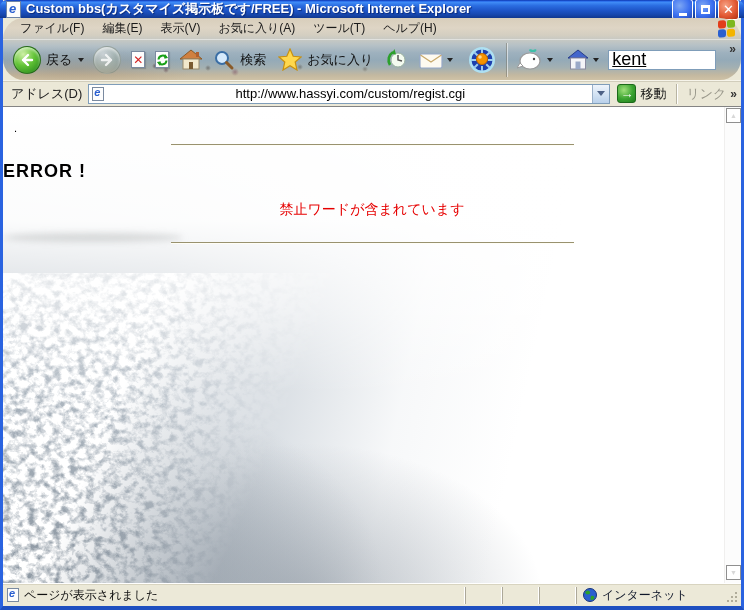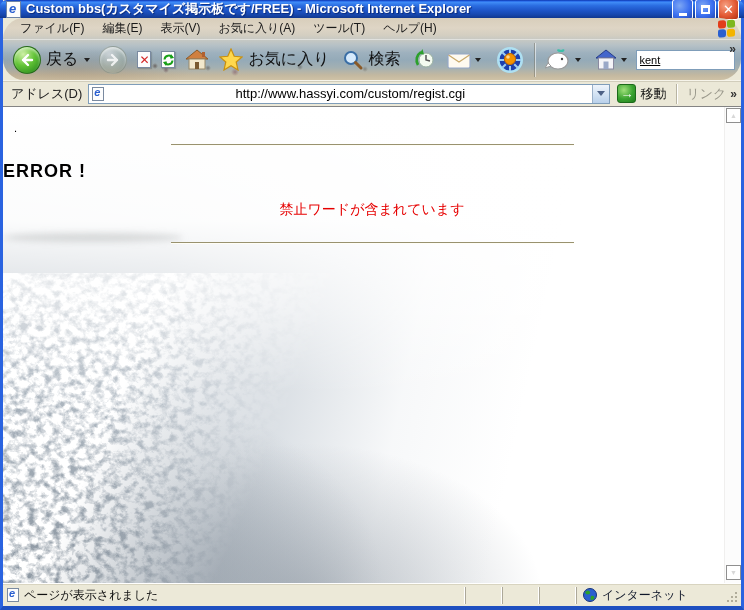--- a/index.html
+++ b/index.html
@@ -47,30 +47,30 @@
   .winlogo b:nth-child(1){background:#e23d1a;} .winlogo b:nth-child(2){background:#7db81e;}
   .winlogo b:nth-child(3){background:#2a5fd0;} .winlogo b:nth-child(4){background:#f4b400;}
 
   .toolbar { height:39px; display:flex; align-items:center; padding-left:10px; position:relative; }
   .tb-group { display:flex; align-items:center; }
   .navcircle { width:28px; height:28px; border-radius:50%; display:flex; align-items:center; justify-content:center; flex:none;
     background:radial-gradient(circle at 35% 28%,#cff0a6,#63c437 45%,#2e8f1f 85%);
     border:1px solid rgba(30,90,20,.8); box-shadow:inset 0 2px 3px rgba(255,255,255,.6); }
   .navcircle.disabled { background:radial-gradient(circle at 35% 28%,rgba(240,240,240,.55),rgba(170,185,170,.45) 50%,rgba(130,145,135,.4) 90%);
     border-color:rgba(120,130,120,.4); }
-  .tb-label { font-size:16px; color:#111; margin:0 2px 0 5px; white-space:nowrap; }
+  .tb-label { font-size:13px; color:#111; margin:0 2px 0 5px; white-space:nowrap; }
   .dd-arrow { width:0; height:0; border-left:3px solid transparent; border-right:3px solid transparent;
     border-top:4px solid #222; margin:0 4px; flex:none; }
   .page-ic { width:14px; height:17px; background:#fdfdfd; border:1px solid #7a8aa0; position:relative; flex:none;
     box-shadow:1px 1px 1px rgba(0,0,0,.15); }
   .tbtn { display:flex; align-items:center; justify-content:center; padding:0 5px; height:34px; }
   .ovl { position:absolute; font-weight:bold; }
   .tb-sep { width:2px; height:34px; margin:0 4px; border-left:1px solid rgba(120,120,110,.55);
     border-right:1px solid rgba(255,255,255,.55); flex:none; }
-  .ks-input { width:99px; height:20px; border:1px solid #7f9db9; font-size:11px; padding:1px 3px;
+  .ks-input { width:108px; height:20px; border:1px solid #7f9db9; font-size:18px; padding:1px 3px;
     font-family:"Liberation Sans","DejaVu Sans",sans-serif; background:#fff;text-decoration:underline; }
   .chevron { font-weight:bold; color:#333; font-size:12px; }
   .tb-overflow { position:absolute; right:5px; top:2px; }
 
   
   .addressbar { height:26px; flex:none; background:#ebe8d7; display:flex; align-items:center; padding:0 4px;
     border-top:1px solid #f6f4ea; box-shadow:inset 0 1px 0 rgba(160,155,135,.35); }
   .addr-label { font-size:13px; color:#222; margin:0 6px 0 4px; white-space:nowrap; }
   .addr-combo { flex:1; height:20px; background:#fff; border:1px solid #7f9db9; display:flex; align-items:center; padding-left:3px; position:relative;text-align:center; }
   .addr-url { font-size:13px; color:#000; margin-left:4px; flex:1; white-space:nowrap; overflow:hidden; }
@@ -194,32 +194,32 @@
       <div class="tbtn">
         <svg width="24" height="21" viewBox="0 0 24 21">
           <polygon points="12,1 23,10 1,10" fill="#d08040" stroke="#8a5a28" stroke-width="1"></polygon>
           <rect x="4" y="10" width="16" height="10" fill="#f2e8cc" stroke="#9a8a6a" stroke-width="1"></rect>
           <rect x="10" y="13" width="4" height="7" fill="#7a5a30"></rect>
           <rect x="17" y="3" width="3" height="5" fill="#b06030"></rect>
         </svg>
       </div>
 
       <div class="tb-group tbtn">
-        <svg width="24" height="23" viewBox="0 0 24 23">
-          <polygon points="12,1 15.2,8.3 23,9 17.2,14 19,22 12,17.8 5,22 6.8,14 1,9 8.8,8.3" fill="#ffd84d" stroke="#c89010" stroke-width="1.2"></polygon>
-        </svg>
-        <span class="tb-label">お気に入り</span>
-      </div>
-
-      <div class="tb-group tbtn">
         <svg width="22" height="22" viewBox="0 0 22 22">
           <circle cx="9" cy="9" r="6" fill="#d6eafc" stroke="#3a6ea5" stroke-width="2"></circle>
           <line x1="13.5" y1="13.5" x2="19" y2="19" stroke="#8a5a28" stroke-width="3" stroke-linecap="round"></line>
         </svg>
         <span class="tb-label">検索</span>
+      </div>
+
+      <div class="tb-group tbtn">
+        <svg width="24" height="23" viewBox="0 0 24 23">
+          <polygon points="12,1 15.2,8.3 23,9 17.2,14 19,22 12,17.8 5,22 6.8,14 1,9 8.8,8.3" fill="#ffd84d" stroke="#c89010" stroke-width="1.2"></polygon>
+        </svg>
+        <span class="tb-label">お気に入り</span>
       </div>
 
       <div class="tbtn">
         <svg width="24" height="24" viewBox="0 0 24 24">
           <circle cx="13" cy="12" r="7" fill="#f4fbf0" stroke="#9ab0a0" stroke-width="1"></circle>
           <path d="M13 7 V12 L17 13" fill="none" stroke="#555" stroke-width="1.5"></path>
           <path d="M5 17 A9.5 9.5 0 0 1 8 4" fill="none" stroke="#2ca02c" stroke-width="2.6"></path>
           <path d="M9.5 1 L6.5 6 L11 6.5 Z" fill="#2ca02c"></path>
         </svg>
       </div>

